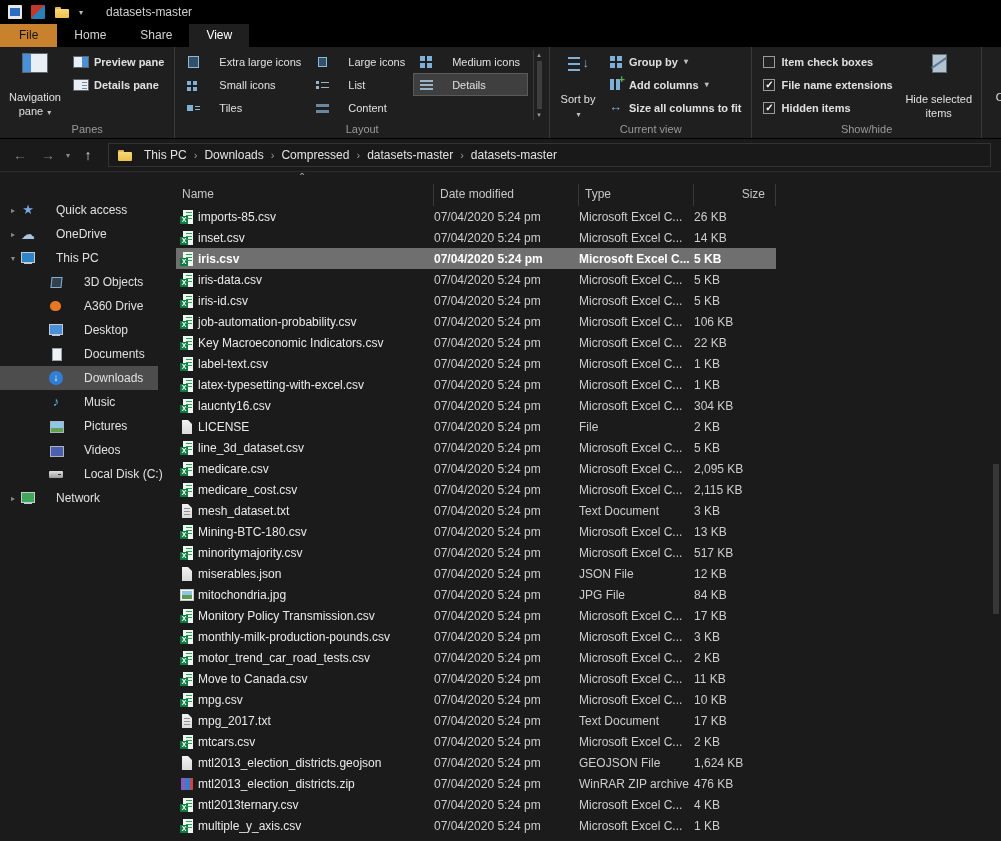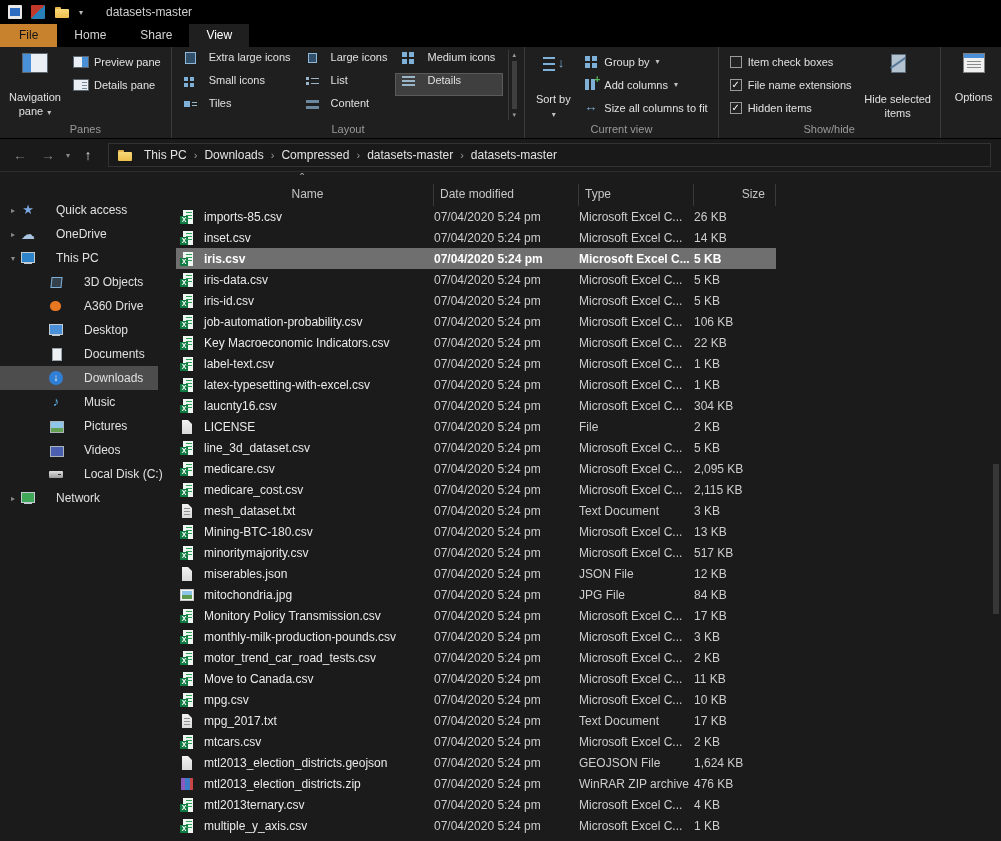--- a/index.html
+++ b/index.html
@@ -21,21 +21,21 @@
   .rtab { padding:4px 17px 3px; font-size:12px; color:#d4d4d4; cursor:default; }
   .rtab.file { background:#c8822e; color:#151515; padding:4px 19px 3px; }
   .rtab.active { background:#1f1f1f; color:#fff; }
 
   
   .ribbon { height:92px; background:#1f1f1f; display:flex; border-bottom:1px solid #000; flex:none; }
   .rgroup { display:flex; flex-direction:column; border-right:1px solid #3a3a3a; }
   .rgc { flex:1; display:flex; padding:3px 5px 0; gap:3px; align-items:flex-start; }
   .rlabel { height:17px; text-align:center; font-size:11px; color:#9a9a9a; line-height:15px; }
   .rbig { width:60px; display:flex; flex-direction:column; align-items:center; gap:18px; padding:3px 2px 0; font-size:11px; line-height:1.25; text-align:center; color:#e0e0e0; height:72px; }
-  .rcol { display:flex; flex-direction:column; }
+  .rcol { display:flex; flex-direction:column;font-weight:bold; }
   .rsmall { display:flex; align-items:center; gap:5px; font-size:11px; color:#e0e0e0; padding:0 5px; height:23px; white-space:nowrap; }
   .drop { font-size:8px; color:#c0c0c0; margin-left:1px; }
 
   .ric { display:inline-block; position:relative; flex:none; }
   .ri-navpane { width:26px; height:20px; background:#e9eff5; border:1px solid #5a6670; }
   .ri-navpane::before { content:""; position:absolute; left:0; top:0; bottom:0; width:8px; background:#4a90d9; }
   .ri-preview { width:16px; height:12px; background:#e9eff5; border:1px solid #5a6670; }
   .ri-preview::before { content:""; position:absolute; right:0; top:0; bottom:0; width:6px; background:#4a90d9; }
   .ri-detpane { width:16px; height:12px; background:#e9eff5; border:1px solid #5a6670; }
   .ri-detpane::before { content:""; position:absolute; right:1px; top:2px; width:5px; height:7px;
@@ -53,21 +53,21 @@
   .ri-hidesel { width:22px; height:22px; }
   .ri-hidesel::before { content:""; position:absolute; left:4px; top:1px; width:13px; height:17px; background:#cfe0ef; border:1px solid #6a7a8a; opacity:.85; }
   .ri-hidesel::after { content:""; position:absolute; left:2px; top:9px; width:18px; height:2px; background:#5a7a9a; transform:rotate(-35deg); }
   .ri-options { width:22px; height:20px; background:#f0f0f0; border:1px solid #808080; }
   .ri-options::before { content:""; position:absolute; left:0; right:0; top:0; height:4px; background:#4a90d9; }
   .ri-options::after { content:""; position:absolute; left:3px; right:3px; top:7px; height:9px; background:repeating-linear-gradient(#8a8a8a 0 1px, transparent 1px 3px); }
 
   
   .lg-wrap { display:flex; height:72px; }
   .lg-col { display:flex; flex-direction:column; }
-  .lg-item { display:flex; align-items:flex-start; gap:11px; font-size:11px; color:#e0e0e0; padding:0 7px 0 5px; height:23px; white-space:nowrap; border:1px solid transparent; }
+  .lg-item { display:flex; align-items:center; gap:18px; font-size:11px; color:#e0e0e0; padding:0 7px 0 5px; height:23px; white-space:nowrap; border:1px solid transparent; }
   .lg-item.selected { background:#3f3f3f; border-color:#5a5a5a; }
   .lgi { width:15px; height:14px; position:relative; flex:none; }
   .lgi-extra-large-icons::before { content:""; position:absolute; inset:1px 2px; border:1px solid #8fb8d8; background:#32506a; }
   .lgi-large-icons::before { content:""; position:absolute; inset:2px 3px; border:1px solid #8fb8d8; background:#32506a; }
   .lgi-medium-icons::before { content:""; position:absolute; left:1px; top:1px; width:5px; height:5px; background:#7fb0d8; box-shadow:7px 0 #7fb0d8, 0 7px #7fb0d8, 7px 7px #7fb0d8; }
   .lgi-small-icons::before { content:""; position:absolute; left:1px; top:3px; width:4px; height:4px; background:#7fb0d8; box-shadow:6px 0 #7fb0d8, 0 6px #7fb0d8, 6px 6px #7fb0d8; }
   .lgi-list::before { content:""; position:absolute; left:1px; top:3px; width:3px; height:3px; background:#9ab4c8; box-shadow:0 5px #9ab4c8; }
   .lgi-list::after { content:""; position:absolute; left:6px; top:4px; width:8px; height:1px; background:#9ab4c8; box-shadow:0 5px #9ab4c8; }
   .lgi-details::before { content:""; position:absolute; left:1px; top:2px; width:13px; height:2px; background:#9ab4c8; box-shadow:0 4px #9ab4c8, 0 8px #9ab4c8; }
   .lgi-tiles::before { content:""; position:absolute; left:1px; top:4px; width:6px; height:6px; background:#7fb0d8; }
@@ -117,29 +117,29 @@
   .sic-disk::before { content:""; position:absolute; left:1px; right:1px; top:5px; height:7px; border-radius:1px; background:linear-gradient(#e0e0e0,#9c9c9c); }
   .sic-disk::after { content:""; position:absolute; right:3px; top:8px; width:3px; height:1px; background:#333; }
   .sic-folder::before { content:""; position:absolute; left:1px; top:3px; width:6px; height:3px; background:#e3b54a; border-radius:1px 1px 0 0; }
   .sic-folder::after { content:""; position:absolute; left:1px; right:1px; top:5px; bottom:2px; background:linear-gradient(#f8d877,#eebf4e); border-radius:1px; }
 
   
   .filepane { flex:1; position:relative; padding-top:12px; }
   .sortmark { position:absolute; top:-1px; left:142px; color:#a8a8a8; font-size:13px; }
   .cols { display:flex; height:22px; margin-left:18px; width:600px; }
   .col { font-size:12px; color:#c6c6c6; border-right:1px solid #3a3a3a; padding:3px 0 0 6px; }
-  .col-0 { width:258px;text-align:center; }
+  .col-0 { width:258px; }
   .col-1 { width:145px; }
   .col-2 { width:115px; }
   .col-3 { width:82px; text-align:right; padding-right:10px; }
   .frow { display:flex; height:21px; align-items:center; margin-left:18px; width:600px; }
   .frow.selected { background:#6f6f6f; }
   .frow.selected .c { color:#ffffff;font-weight:bold; }
   .c { font-size:12px; overflow:hidden; white-space:nowrap; }
-  .c0 { width:258px; display:flex; align-items:center; gap:10px; padding-left:4px; color:#eaeaea; }
+  .c0 { width:258px; display:flex; align-items:center; gap:4px; padding-left:4px; color:#eaeaea; }
   .c1 { width:145px; color:#cdcdcd; }
   .c2 { width:115px; color:#cdcdcd; }
   .c3 { width:82px; color:#cdcdcd; padding-right:10px; }
 
   .fic { width:14px; height:14px; position:relative; flex:none; }
   .fic-excel { background:linear-gradient(#eef6f0,#eef6f0) no-repeat 3px 0/10px 14px; }
   .fic-excel::before { content:"X"; position:absolute; left:0; bottom:0; width:8px; height:8px; background:#0e7a41; color:#fff; font-size:7px; line-height:8px; text-align:center; font-weight:bold; }
   .fic-excel::after { content:""; position:absolute; right:2px; top:2px; width:6px; height:7px; background:repeating-linear-gradient(#2e9e5b 0 1px, transparent 1px 3px); }
   .fic-file, .fic-text { background:linear-gradient(#f2f2f2,#dadada) no-repeat 2px 0/10px 14px; }
   .fic-file::before, .fic-text::before { content:""; position:absolute; right:2px; top:0; border-style:solid; border-width:0 4px 4px 0; border-color:transparent #1b1b1b transparent transparent; }

